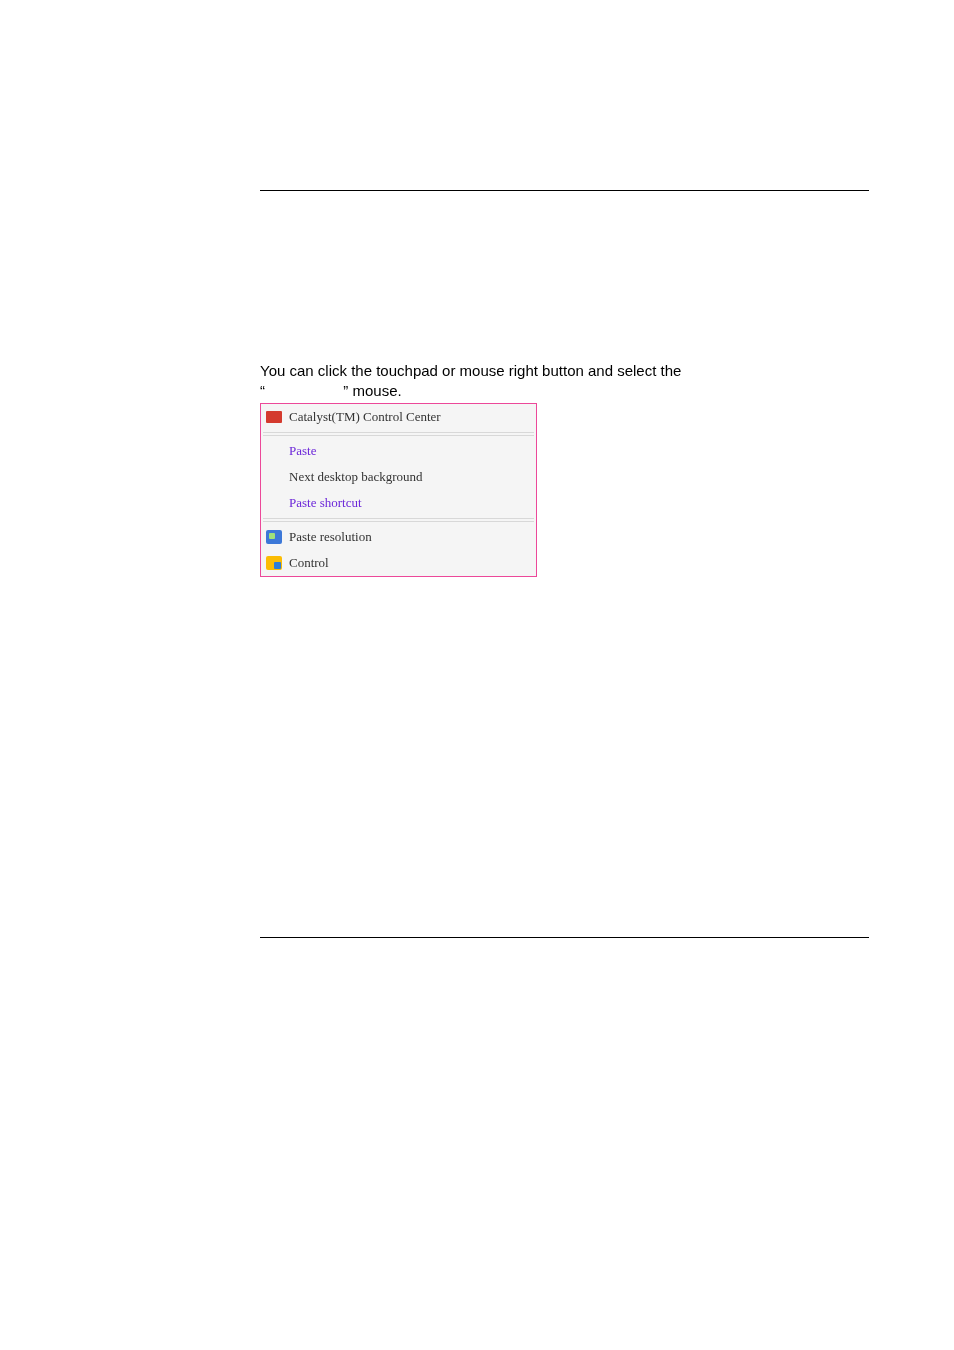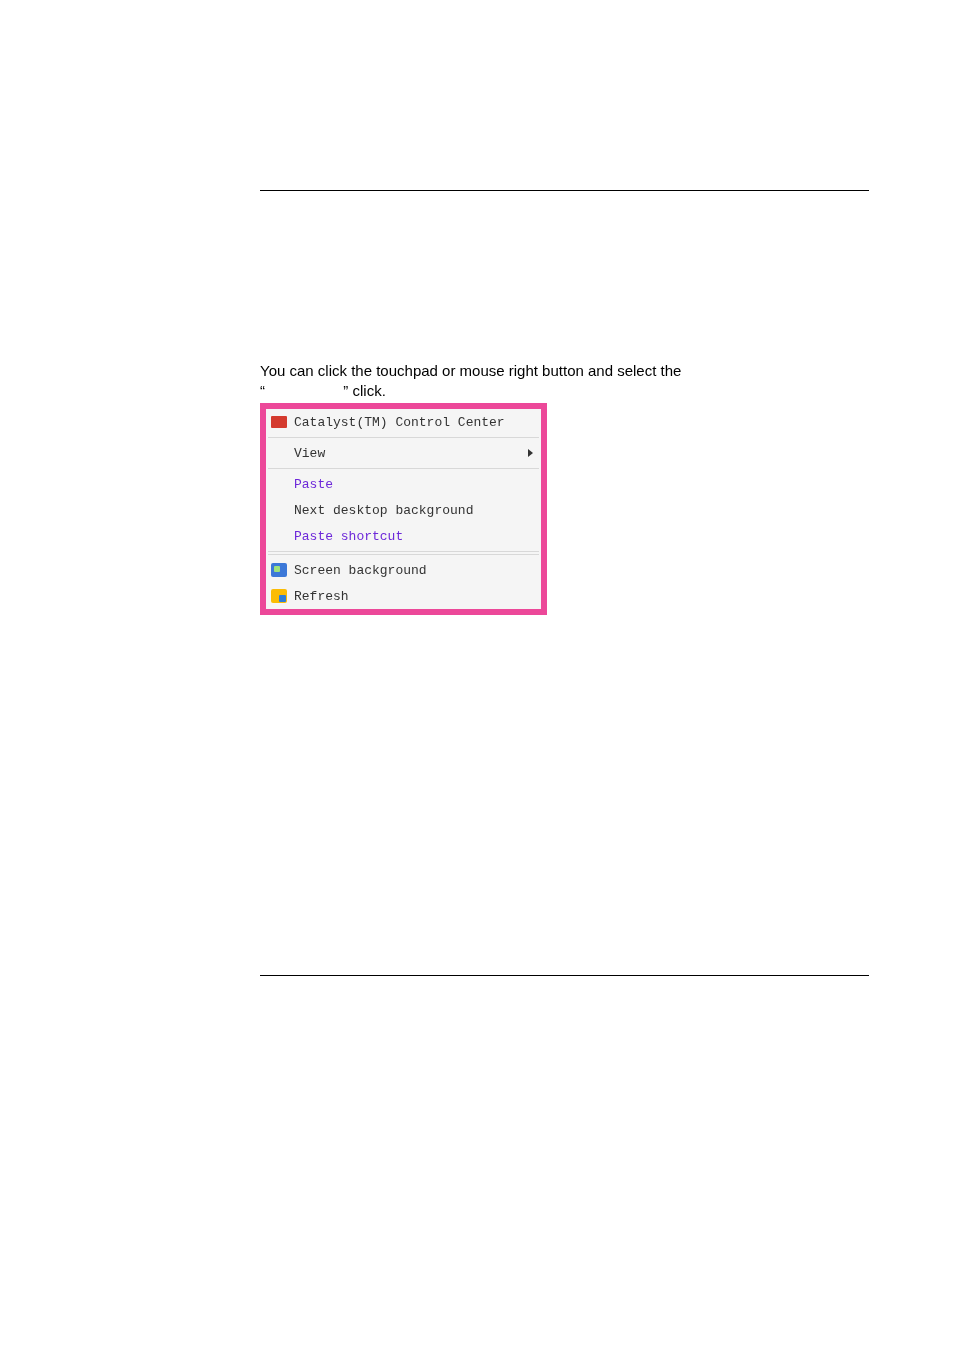--- a/index.html
+++ b/index.html
@@ -22,23 +22,23 @@
   .hr-top { margin-bottom: 170px; }
   .gap-after-menu { height: 360px; }
   .instruction {
     font-size: 15px;
     line-height: 20px;
     text-align: justify;
     margin: 0 0 2px 0;
   }
   .menu {
     width: 275px;
-    border: 6px solid #ec4899;
+    border: 1px solid #ec4899;
     background: #f5f5f5;
-    font-family: Liberation Mono, monospace;
+    font-family: Liberation Serif, serif;
     font-size: 13px;
     color: #333333;
   }
   .menu-item {
     display: flex;
     align-items: center;
     height: 26px;
     padding: 0 8px 0 4px;
     gap: 6px;
     position: relative;
@@ -130,38 +130,33 @@
 </head>
 <body>
 
 <div class="page">
   <hr class="hr-top">
 
   <p class="instruction">
     <span>You can click the touchpad or mouse right button and select the</span><br>
     <span>“</span>
     <span style="display:inline-block;width:70px;"></span>
-    <span>” click.</span>
+    <span>” mouse.</span>
   </p>
 
   <div class="menu">
 
     <div class="menu-item">
       <span class="icon-slot">
           <span class="ico-ati"></span>
         </span>
       <span class="label">Catalyst(TM) Control Center</span>
     </div>
     <hr class="menu-sep">
 
-    <div class="menu-item">
-      <span class="icon-slot"></span>
-      <span class="label">View</span>
-      <span class="submenu-arrow"></span>
-    </div>
     <hr class="menu-sep">
 
     <div class="menu-item disabled">
       <span class="icon-slot"></span>
       <span class="label">Paste</span>
     </div>
     <div class="menu-item">
       <span class="icon-slot"></span>
       <span class="label">Next desktop background</span>
     </div>
@@ -170,25 +165,25 @@
       <span class="label">Paste shortcut</span>
     </div>
     <hr class="menu-sep">
 
     <hr class="menu-sep">
 
     <div class="menu-item">
       <span class="icon-slot">
           <span class="ico-screenres"></span>
         </span>
-      <span class="label">Screen background</span>
+      <span class="label">Paste resolution</span>
     </div>
     <div class="menu-item">
       <span class="icon-slot">
           <span class="ico-gadgets"></span>
         </span>
-      <span class="label">Refresh</span>
+      <span class="label">Control</span>
     </div>
   </div>
 
   <div class="gap-after-menu"></div>
   <hr class="hr-bottom">
 </div>
 
 </body></html>

